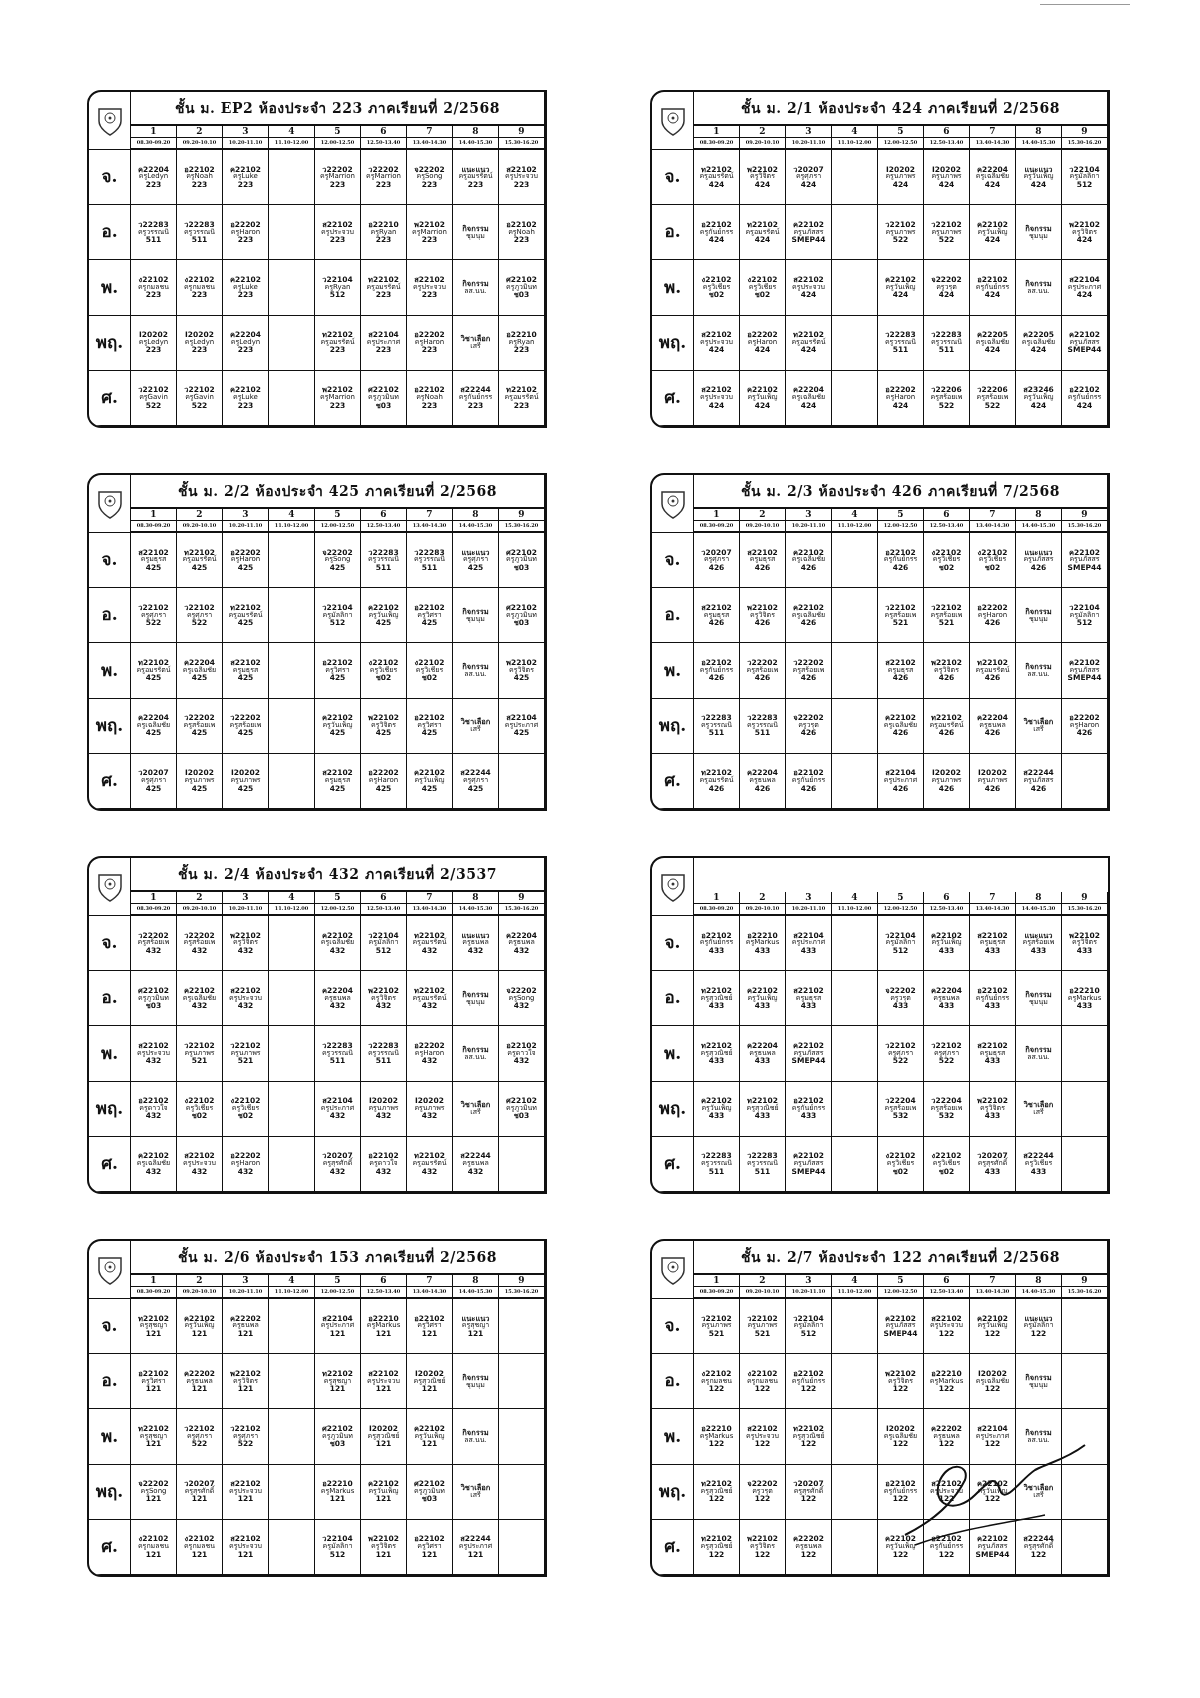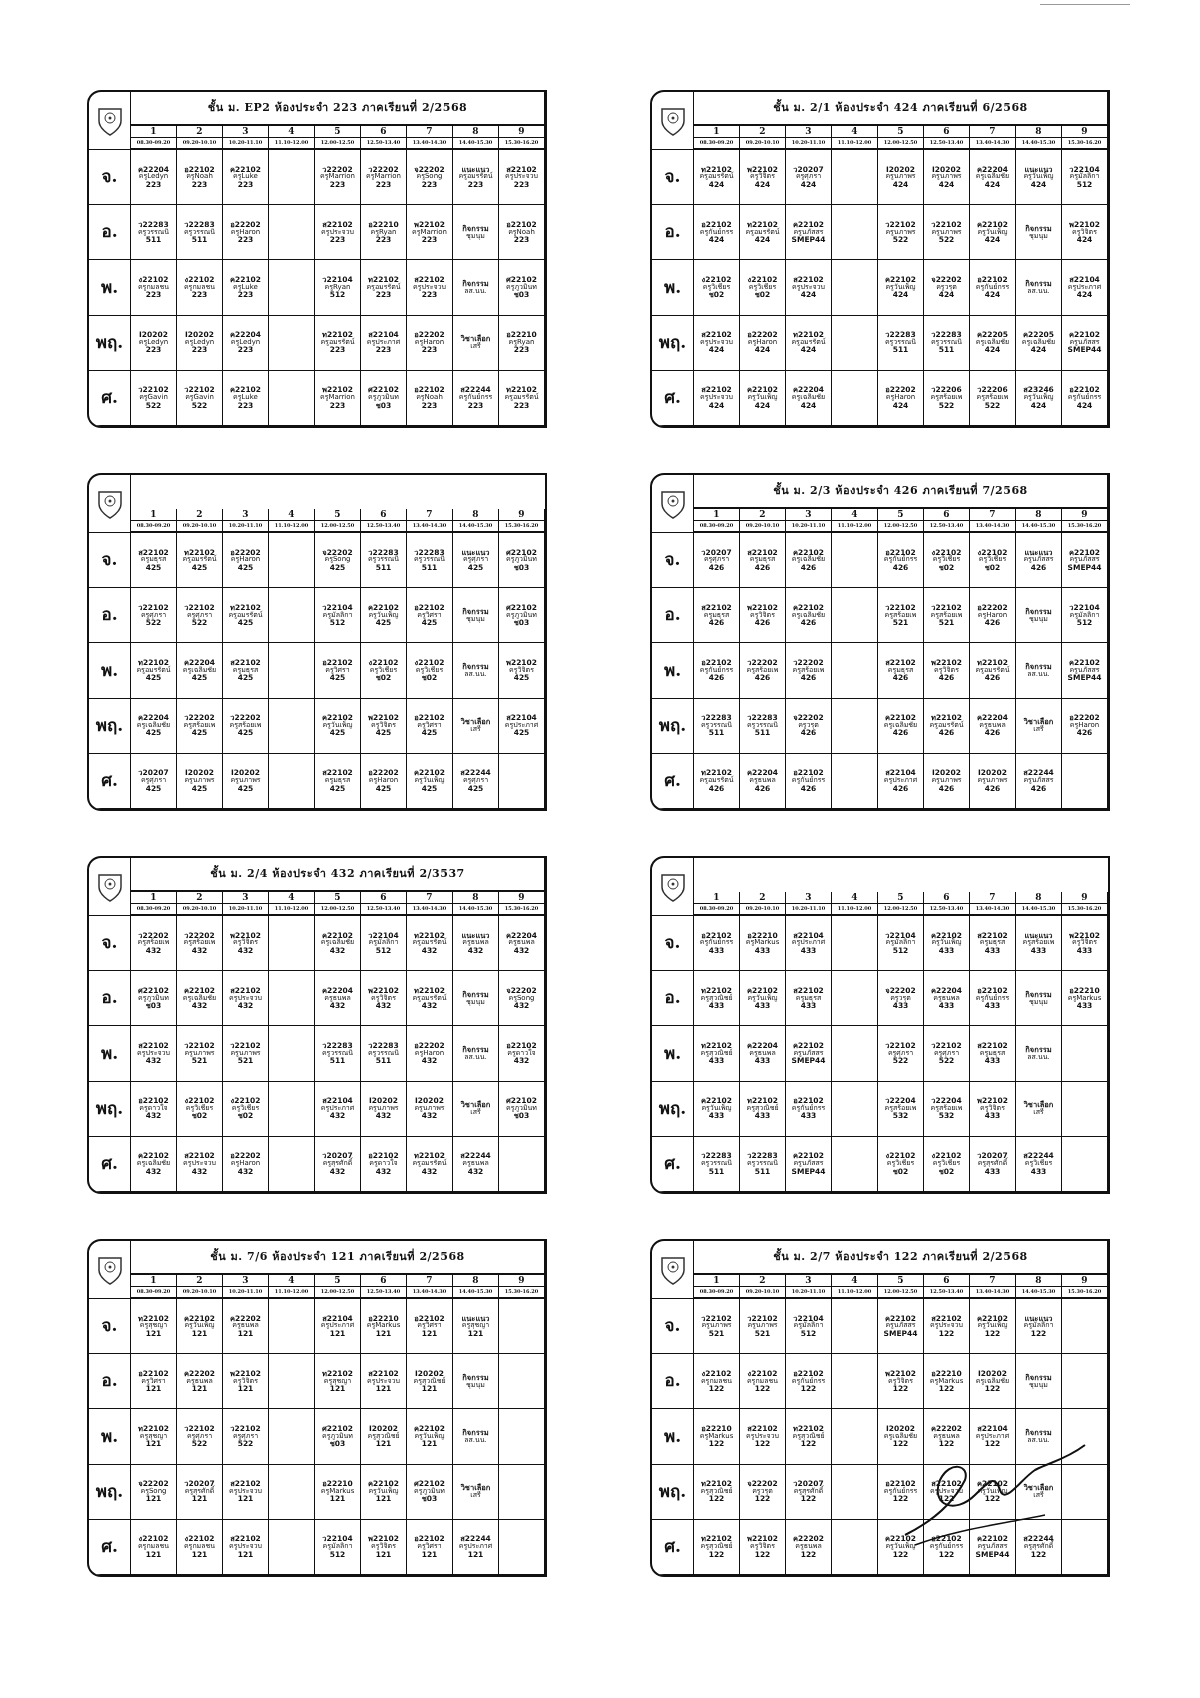--- a/index.html
+++ b/index.html
@@ -3,21 +3,21 @@
 <meta charset="utf-8">
 <style>
   html,body{margin:0;padding:0;background:#fff;}
   body{width:1200px;height:1698px;position:relative;font-family:"DejaVu Serif",serif;color:#111;overflow:hidden;}
   .topline{position:absolute;right:70px;top:4px;width:90px;height:1px;background:#999;}
   .grid{position:absolute;left:87px;top:90px;width:1045px;display:grid;grid-template-columns:460px 460px;column-gap:103px;row-gap:0;}
   .card{width:460px;height:335px;}
   .tt{border:2px solid #111;border-radius:14px 0 0 14px;height:338px;box-sizing:border-box;display:grid;grid-template-columns:42px repeat(9,1fr);grid-template-rows:34px 12px 12px repeat(5,1fr);overflow:hidden;background:#fff;}
   .tt > div{border-right:1px solid #111;border-bottom:1px solid #111;box-sizing:border-box;display:flex;flex-direction:column;align-items:center;justify-content:center;text-align:center;line-height:1.05;}
   .logo{grid-column:1;grid-row:1/4;}
-  .title{grid-column:2/11;grid-row:1;font-size:11px;font-weight:bold;letter-spacing:0.5px;border-bottom:2px solid #111 !important;white-space:nowrap;}
+  .title{grid-column:2/11;grid-row:1;font-size:14px;font-weight:bold;letter-spacing:0.5px;border-bottom:2px solid #111 !important;white-space:nowrap;}
   .pnum{grid-row:2;font-size:9px;font-weight:bold;}
   .ptime{grid-row:3;font-size:5px;font-weight:bold;border-bottom:2px solid #111 !important;}
   .day{grid-column:1;font-size:17px;font-weight:bold;}
   .cell{font-size:7.5px;font-weight:bold;font-family:"DejaVu Sans",sans-serif;overflow:hidden;white-space:nowrap;}
   .cell span{display:block;}
   .cell .t{font-size:7px;font-weight:normal;}
   .gapspacer{height:48px;}
   .signature{position:absolute;left:895px;top:1420px;width:200px;height:130px;}
 </style>
 </head>
@@ -287,21 +287,21 @@
     </div>
     <div class="card">
       <div class="tt">
         <div class="logo">
           <svg width="30" height="32" viewBox="0 0 30 32">
             <path d="M4 4 L26 4 L26 16 C26 24 15 30 15 30 C15 30 4 24 4 16 Z" fill="none" stroke="#333" stroke-width="1.5"></path>
             <circle cx="15" cy="13" r="5" fill="none" stroke="#333"></circle>
             <circle cx="15" cy="13" r="1.5" fill="#333"></circle>
           </svg>
         </div>
-        <div class="title">ชั้น ม. 2/1 ห้องประจำ 424 ภาคเรียนที่ 6/2568</div>
+        <div class="title">ชั้น ม. 2/1 ห้องประจำ 424 ภาคเรียนที่ 2/2568</div>
         <div class="pnum" style="grid-column:2">1</div>
         <div class="pnum" style="grid-column:3">2</div>
         <div class="pnum" style="grid-column:4">3</div>
         <div class="pnum" style="grid-column:5">4</div>
         <div class="pnum" style="grid-column:6">5</div>
         <div class="pnum" style="grid-column:7">6</div>
         <div class="pnum" style="grid-column:8">7</div>
         <div class="pnum" style="grid-column:9">8</div>
         <div class="pnum" style="grid-column:10">9</div>
         <div class="ptime" style="grid-column:2">08.30-09.20</div>
@@ -549,20 +549,21 @@
     <div class="gapspacer"></div>
     <div class="card">
       <div class="tt">
         <div class="logo">
           <svg width="30" height="32" viewBox="0 0 30 32">
             <path d="M4 4 L26 4 L26 16 C26 24 15 30 15 30 C15 30 4 24 4 16 Z" fill="none" stroke="#333" stroke-width="1.5"></path>
             <circle cx="15" cy="13" r="5" fill="none" stroke="#333"></circle>
             <circle cx="15" cy="13" r="1.5" fill="#333"></circle>
           </svg>
         </div>
+        <div class="title">ชั้น ม. 2/2 ห้องประจำ 425 ภาคเรียนที่ 2/2568</div>
         <div class="pnum" style="grid-column:2">1</div>
         <div class="pnum" style="grid-column:3">2</div>
         <div class="pnum" style="grid-column:4">3</div>
         <div class="pnum" style="grid-column:5">4</div>
         <div class="pnum" style="grid-column:6">5</div>
         <div class="pnum" style="grid-column:7">6</div>
         <div class="pnum" style="grid-column:8">7</div>
         <div class="pnum" style="grid-column:9">8</div>
         <div class="pnum" style="grid-column:10">9</div>
         <div class="ptime" style="grid-column:2">08.30-09.20</div>
@@ -1591,21 +1592,21 @@
     <div class="gapspacer"></div>
     <div class="card">
       <div class="tt">
         <div class="logo">
           <svg width="30" height="32" viewBox="0 0 30 32">
             <path d="M4 4 L26 4 L26 16 C26 24 15 30 15 30 C15 30 4 24 4 16 Z" fill="none" stroke="#333" stroke-width="1.5"></path>
             <circle cx="15" cy="13" r="5" fill="none" stroke="#333"></circle>
             <circle cx="15" cy="13" r="1.5" fill="#333"></circle>
           </svg>
         </div>
-        <div class="title">ชั้น ม. 7/6 ห้องประจำ 121 ภาคเรียนที่ 2/2568</div>
+        <div class="title">ชั้น ม. 2/6 ห้องประจำ 153 ภาคเรียนที่ 2/2568</div>
         <div class="pnum" style="grid-column:2">1</div>
         <div class="pnum" style="grid-column:3">2</div>
         <div class="pnum" style="grid-column:4">3</div>
         <div class="pnum" style="grid-column:5">4</div>
         <div class="pnum" style="grid-column:6">5</div>
         <div class="pnum" style="grid-column:7">6</div>
         <div class="pnum" style="grid-column:8">7</div>
         <div class="pnum" style="grid-column:9">8</div>
         <div class="pnum" style="grid-column:10">9</div>
         <div class="ptime" style="grid-column:2">08.30-09.20</div>

